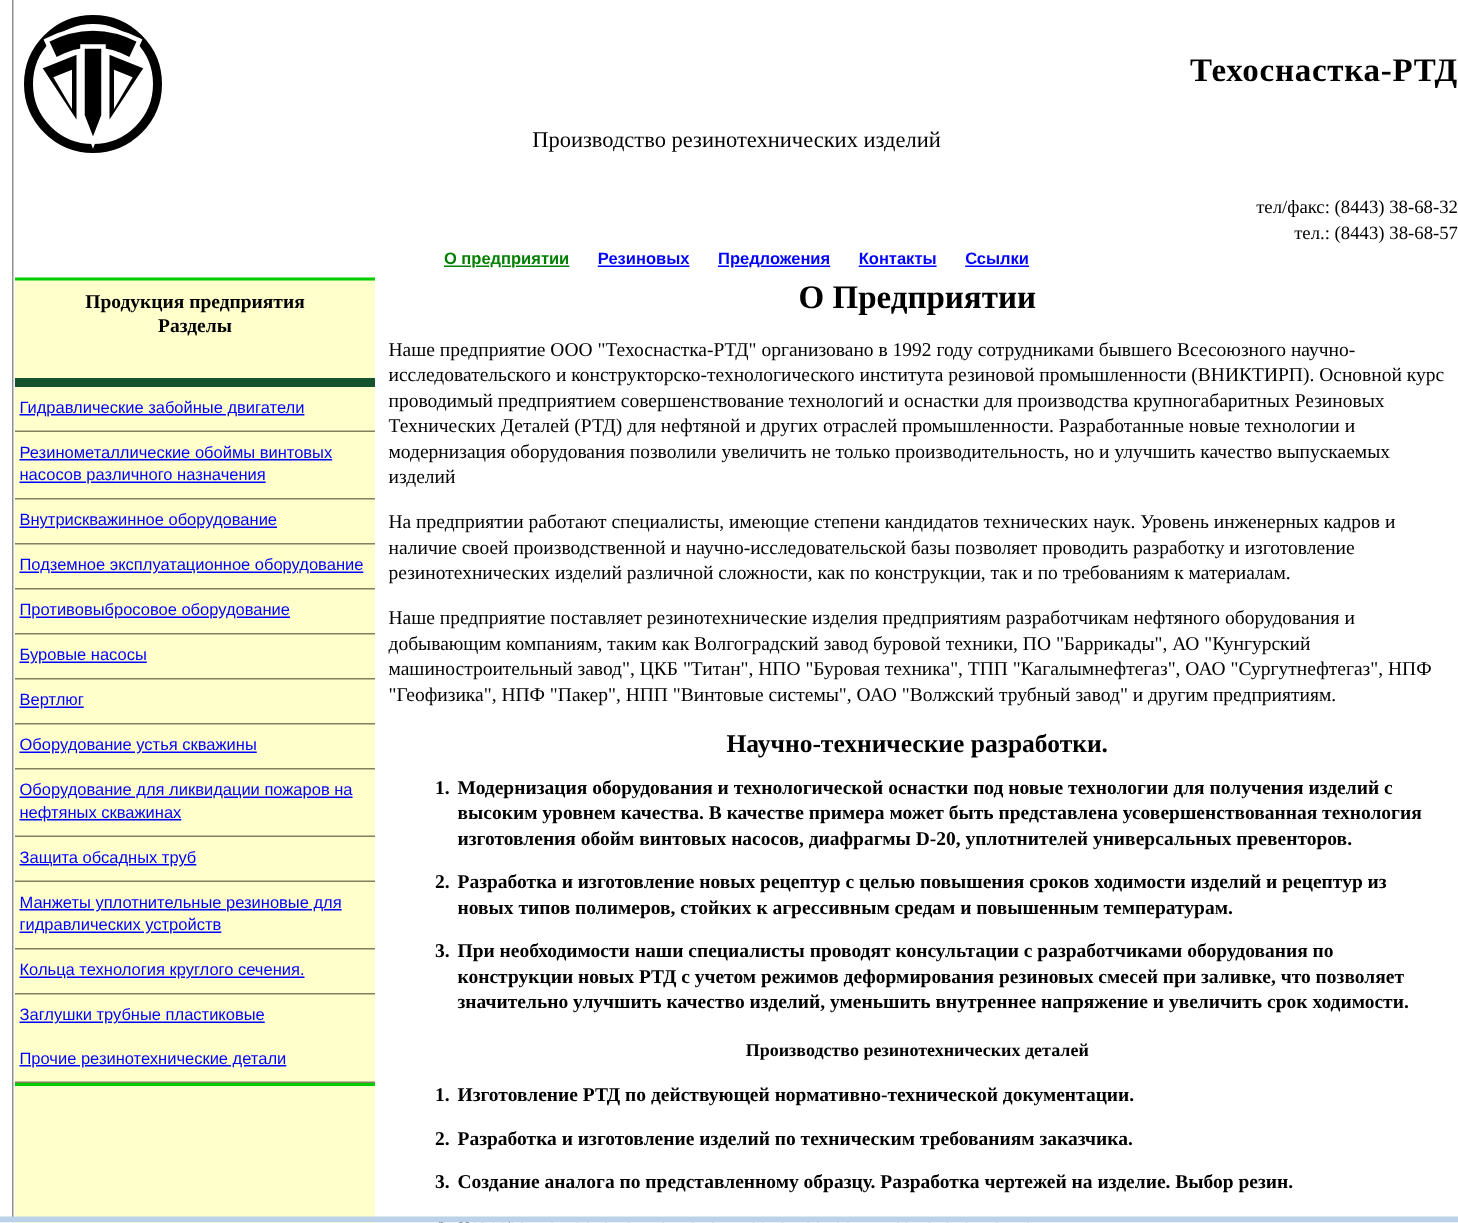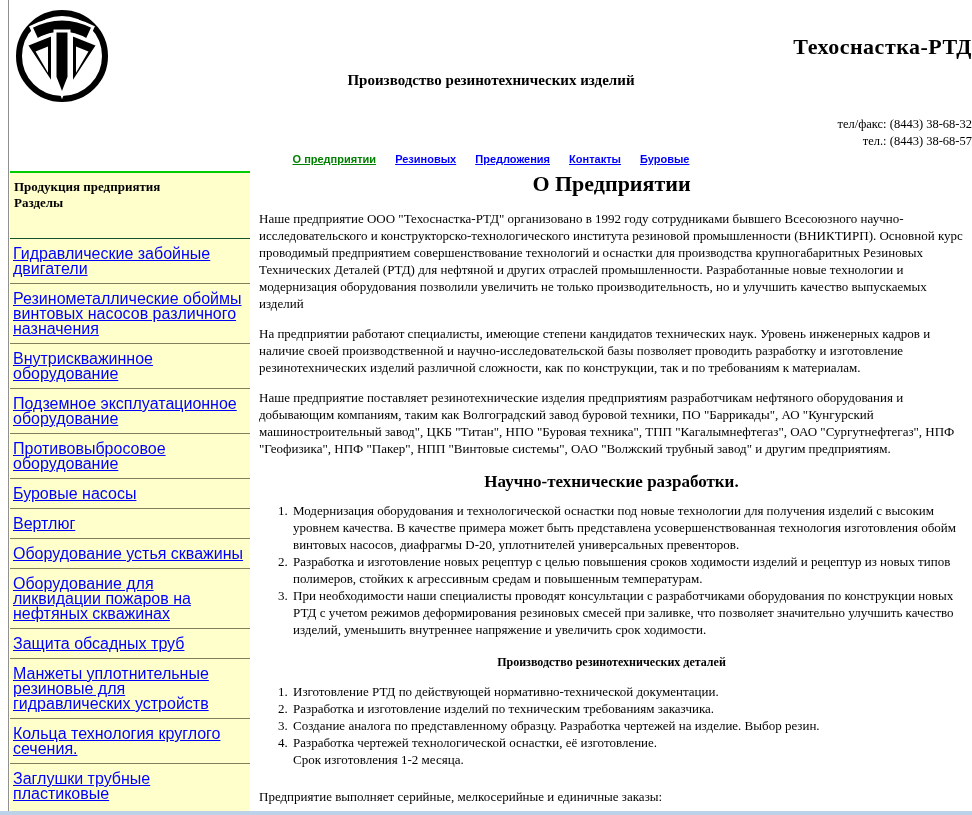--- a/index.html
+++ b/index.html
@@ -22,55 +22,55 @@
   }
   .page { height: 815px; display: flex; flex-direction: column; padding-left: 10px; }
 
   
   .header-top { position: relative; height: 112px; }
   .logo { position: absolute; left: 2px; top: 4px; width: 100px; height: 100px; }
   .site-title {
     text-align: right; margin-left: 150px; padding-top: 34px;
     font-size: 22px; font-weight: bold; letter-spacing: 0.5px;
   }
-  .subtitle { text-align: center; margin-top: 12px; font-size: 15px; font-weight: bold; }
+  .subtitle { text-align: center; margin-top: 26px; font-size: 15px; font-weight: normal; }
   .phones { text-align: right; margin-top: 27px; font-size: 12.5px; line-height: 17px; }
   .nav { text-align: center; margin-top: 3px; font-family: "Liberation Sans", sans-serif;
          font-size: 11px; font-weight: bold; height: 18px; }
   .nav a { margin: 0 8px; text-decoration: underline; cursor: pointer; }
   .nav a.nav-link { color: #0000ff; }
   .nav a.nav-link--active { color: #008000; }
 
   
   .main { flex: 1; display: flex; align-items: stretch; margin-top: 6px; }
 
   .sidebar {
     width: 240px; min-width: 240px; background: #ffffcc;
     display: flex; flex-direction: column;
     font-family: "Liberation Sans", sans-serif;
   }
   .green-rule { height: 2px; background: #00cc00; }
   .sidebar-header {
-    font-family: "Liberation Serif", serif;
+    text-align: center; font-family: "Liberation Serif", serif;
     font-weight: bold; font-size: 13px; line-height: 16px;
-    padding: 6px 4px 27px 4px; border-bottom: 1px solid #14532d;
+    padding: 6px 4px 27px 4px; border-bottom: 6px solid #14532d;
   }
   .sidebar-item {
     padding: 7px 6px 7px 3px; border-bottom: 1px solid #808060;
-    font-size: 16px; line-height: 15px;
+    font-size: 11px; line-height: 15px;
   }
   .sidebar-item a { color: #0000ff; text-decoration: underline; cursor: pointer; }
   .sidebar-filler { flex: 1; background: #ffffcc; }
 
   .content { flex: 1; padding: 0 8px 0 9px; font-size: 13px; line-height: 17px; }
   .content h1 { text-align: center; font-size: 22px; font-weight: bold; line-height: 26px; margin: 0 0 6px 0; }
   .content p { margin: 13px 0; }
   .section-heading { text-align: center; font-size: 17px; font-weight: bold; margin: 16px 0 12px 0; }
   .content ol { margin: 12px 0; padding-left: 32px; }
-  .content ol li { margin: 0; padding-left: 2px; }
+  .content ol li { margin: 12px; padding-left: 2px; font-weight: bold; }
 </style>
 </head>
 <body>
 
 <div class="left-edge-line"></div>
 <div class="bottom-strip"></div>
 
 <div class="page">
 
   <div class="header-top">
@@ -91,21 +91,21 @@
   <div class="phones">
     <div>тел/факс: (8443) 38-68-32</div>
     <div>тел.: (8443) 38-68-57</div>
   </div>
 
   <div class="nav">
     <a class="nav-link nav-link--active">О предприятии</a>
     <a class="nav-link">Резиновых</a>
     <a class="nav-link">Предложения</a>
     <a class="nav-link">Контакты</a>
-    <a class="nav-link">Буровые</a>
+    <a class="nav-link">Ссылки</a>
   </div>
 
   <div class="main">
 
     <div class="sidebar">
       <div class="green-rule"></div>
       <div class="sidebar-header">
         <div>Продукция предприятия</div>
         <div>Разделы</div>
       </div>

